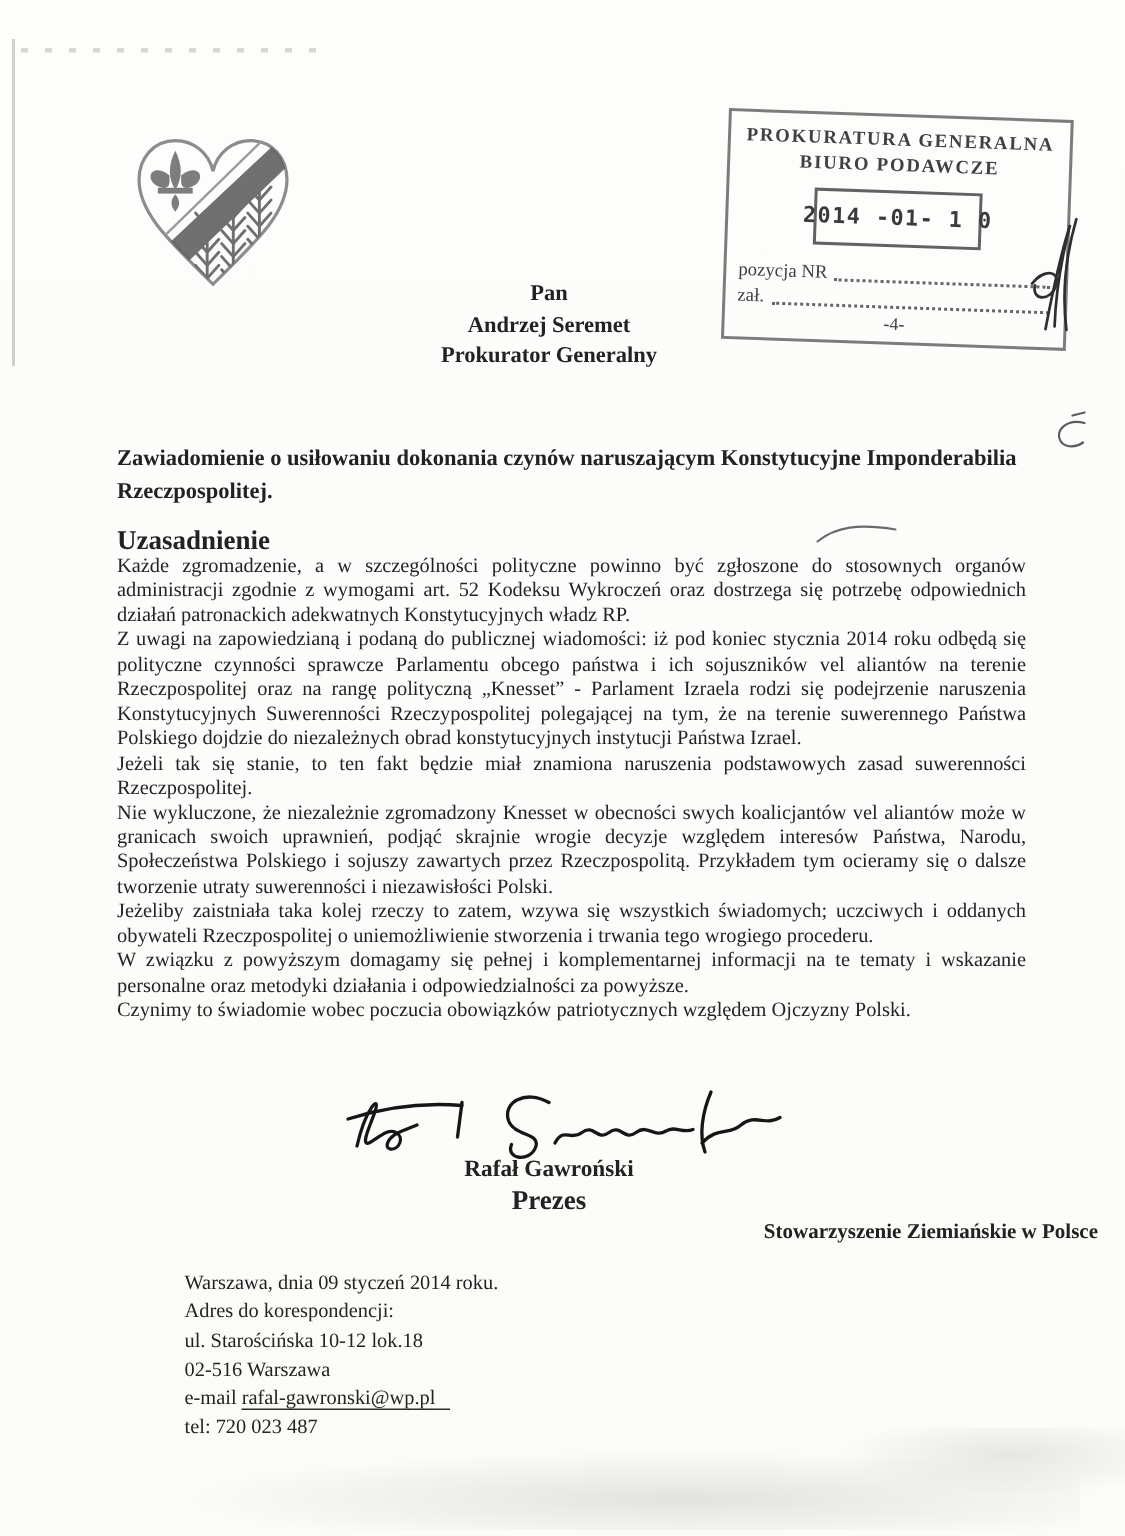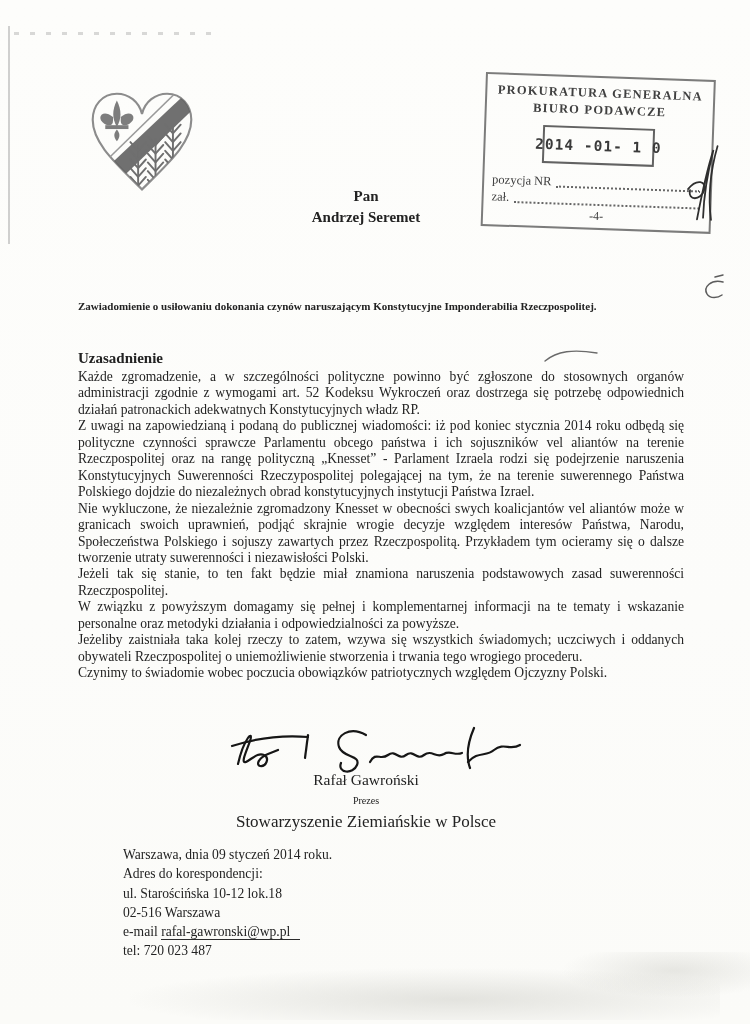--- a/index.html
+++ b/index.html
@@ -88,50 +88,50 @@
   .addressee {
     position: absolute; top: 186px; left: 0; width: 732px;
     text-align: center;
     font-weight: bold; font-size: 15px; line-height: 20.5px;
     color: #222;
   }
 
   
   .subject {
     position: absolute; top: 296px; left: 78px; width: 608px;
-    font-weight: bold; font-size: 11px; line-height: 21.5px;
+    font-weight: bold; font-size: 15px; line-height: 21.5px;
     color: #222;
   }
 
   
   .section-heading {
     position: absolute; top: 350px; left: 78px;
-    font-weight: bold; font-size: 15px; color: #222;
+    font-weight: bold; font-size: 18px; color: #222;
   }
   .pen-swoosh { position: absolute; left: 543px; top: 347px; }
   .pen-mark-right { position: absolute; left: 700px; top: 274px; }
 
   
   .body-text {
     position: absolute; top: 369px; left: 78px; width: 606px;
     font-size: 13.6px; line-height: 16.45px;
     text-align: justify;
     color: #232323;
   }
   .body-text p { margin: 0; }
 
   
   .sig-scrawl { position: absolute; left: 220px; top: 722px; }
   .sig-block {
     position: absolute; top: 769px; left: 0; width: 732px;
-    text-align: center; font-weight: normal; color: #222;
+    text-align: center; font-weight: bold; color: #222;
   }
   .sig-name { font-size: 15.5px; line-height: 21px; }
-  .sig-title { font-size: 10px; line-height: 21px; }
-  .sig-org  { font-size: 17px; line-height: 22px; }
+  .sig-title { font-size: 18px; line-height: 21px; }
+  .sig-org  { font-size: 14px; line-height: 22px; text-align: right; }
 
   
   .footer {
     position: absolute; top: 845px; left: 78px;
     font-size: 13.6px; line-height: 19.3px; color: #232323; margin-left: 45px;
   }
   .footer .email-underline {
     border-bottom: 1.2px solid #2b2b2b;
     padding-right: 10px;
   }
@@ -197,36 +197,37 @@
   </div>
 
   <svg class="pen-mark-right" width="30" height="28" viewBox="0 0 30 28" fill="none" stroke="#5c5c5c" stroke-width="1.5" stroke-linecap="round">
     <path d="M15,3 L23,1"></path>
     <path d="M23,8 C11,5 3,13 7,20 C10,25 18,24 22,21"></path>
   </svg>
 
   <div class="addressee">
     <div>Pan</div>
     <div>Andrzej Seremet</div>
+    <div>Prokurator Generalny</div>
   </div>
 
   <div class="subject">Zawiadomienie o usiłowaniu dokonania czynów naruszającym Konstytucyjne Imponderabilia Rzeczpospolitej.</div>
 
   <div class="section-heading">Uzasadnienie</div>
   <svg class="pen-swoosh" width="58" height="18" viewBox="0 0 58 18" fill="none" stroke="#6a6a6a" stroke-width="1.4" stroke-linecap="round">
     <path d="M2,14 C14,4 30,2 54,6"></path>
   </svg>
 
   <div class="body-text">
     <p>Każde zgromadzenie, a w szczególności polityczne powinno być zgłoszone do stosownych organów administracji zgodnie z wymogami art. 52 Kodeksu Wykroczeń oraz dostrzega się potrzebę odpowiednich działań patronackich adekwatnych Konstytucyjnych władz RP.</p>
     <p>Z uwagi na zapowiedzianą i podaną do publicznej wiadomości: iż pod koniec stycznia 2014 roku odbędą się polityczne czynności sprawcze Parlamentu obcego państwa i ich sojuszników vel aliantów na terenie Rzeczpospolitej oraz na rangę polityczną „Knesset” - Parlament Izraela rodzi się podejrzenie naruszenia Konstytucyjnych Suwerenności Rzeczypospolitej polegającej na tym, że na terenie suwerennego Państwa Polskiego dojdzie do niezależnych obrad konstytucyjnych instytucji Państwa Izrael.</p>
+    <p>Jeżeli tak się stanie, to ten fakt będzie miał znamiona naruszenia podstawowych zasad suwerenności Rzeczpospolitej.</p>
     <p>Nie wykluczone, że niezależnie zgromadzony Knesset w obecności swych koalicjantów vel aliantów może w granicach swoich uprawnień, podjąć skrajnie wrogie decyzje względem interesów Państwa, Narodu, Społeczeństwa Polskiego i sojuszy zawartych przez Rzeczpospolitą. Przykładem tym ocieramy się o dalsze tworzenie utraty suwerenności i niezawisłości Polski.</p>
-    <p>Jeżeli tak się stanie, to ten fakt będzie miał znamiona naruszenia podstawowych zasad suwerenności Rzeczpospolitej.</p>
+    <p>Jeżeliby zaistniała taka kolej rzeczy to zatem, wzywa się wszystkich świadomych; uczciwych i oddanych obywateli Rzeczpospolitej o uniemożliwienie stworzenia i trwania tego wrogiego procederu.</p>
     <p>W związku z powyższym domagamy się pełnej i komplementarnej informacji na te tematy i wskazanie personalne oraz metodyki działania i odpowiedzialności za powyższe.</p>
-    <p>Jeżeliby zaistniała taka kolej rzeczy to zatem, wzywa się wszystkich świadomych; uczciwych i oddanych obywateli Rzeczpospolitej o uniemożliwienie stworzenia i trwania tego wrogiego procederu.</p>
     <p>Czynimy to świadomie wobec poczucia obowiązków patriotycznych względem Ojczyzny Polski.</p>
   </div>
 
   <svg class="sig-scrawl" width="318" height="58" viewBox="0 0 318 58" fill="none" stroke="#161616" stroke-width="2.2" stroke-linecap="round">
     <path d="M18,42 C24,16 34,7 30,19 C27,28 20,42 26,40 C32,37 38,30 44,33 C50,36 46,45 40,44 C36,43 38,36 48,32 L58,28"></path>
     <path d="M12,24 C40,15 64,13 88,15"></path>
     <path d="M88,13 L85,36"></path>
     <path d="M146,13 C130,4 115,13 119,25 C123,36 141,33 137,43 C133,53 117,51 121,41"></path>
     <path d="M150,40 C156,29 160,39 168,33 C176,27 178,39 186,33 C194,27 196,39 204,33 C212,27 216,37 224,32 C230,28 235,34 242,31"></path>
     <path d="M254,6 C248,20 246,35 250,46"></path>

